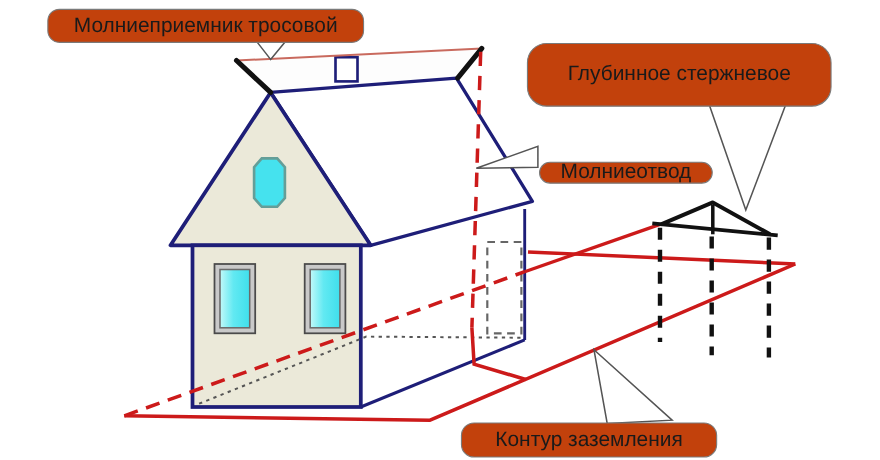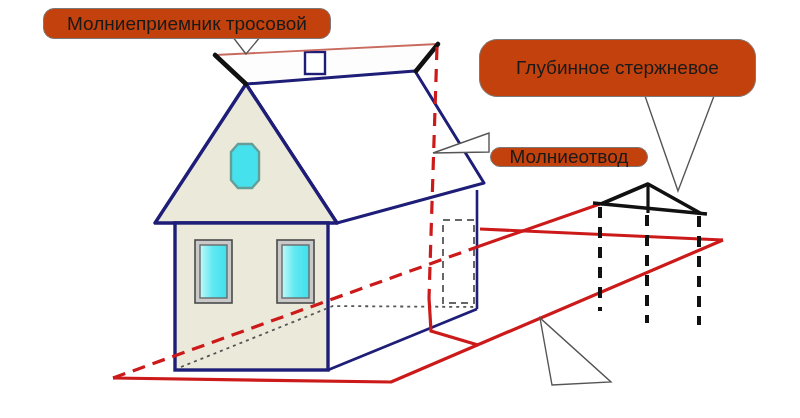--- a/index.html
+++ b/index.html
@@ -106,14 +106,17 @@
   </div>
 
   <div class="callout" id="callout-deep-rod">
     <span>Глубинное стержневое</span>
   </div>
 
   <div class="callout" id="callout-down-conductor">
     <span>Молниеотвод</span>
   </div>
 
+  <div class="callout" id="callout-ground-loop">
+    <span>Контур заземления</span>
+  </div>
 
 </div>
 
 </body></html>

